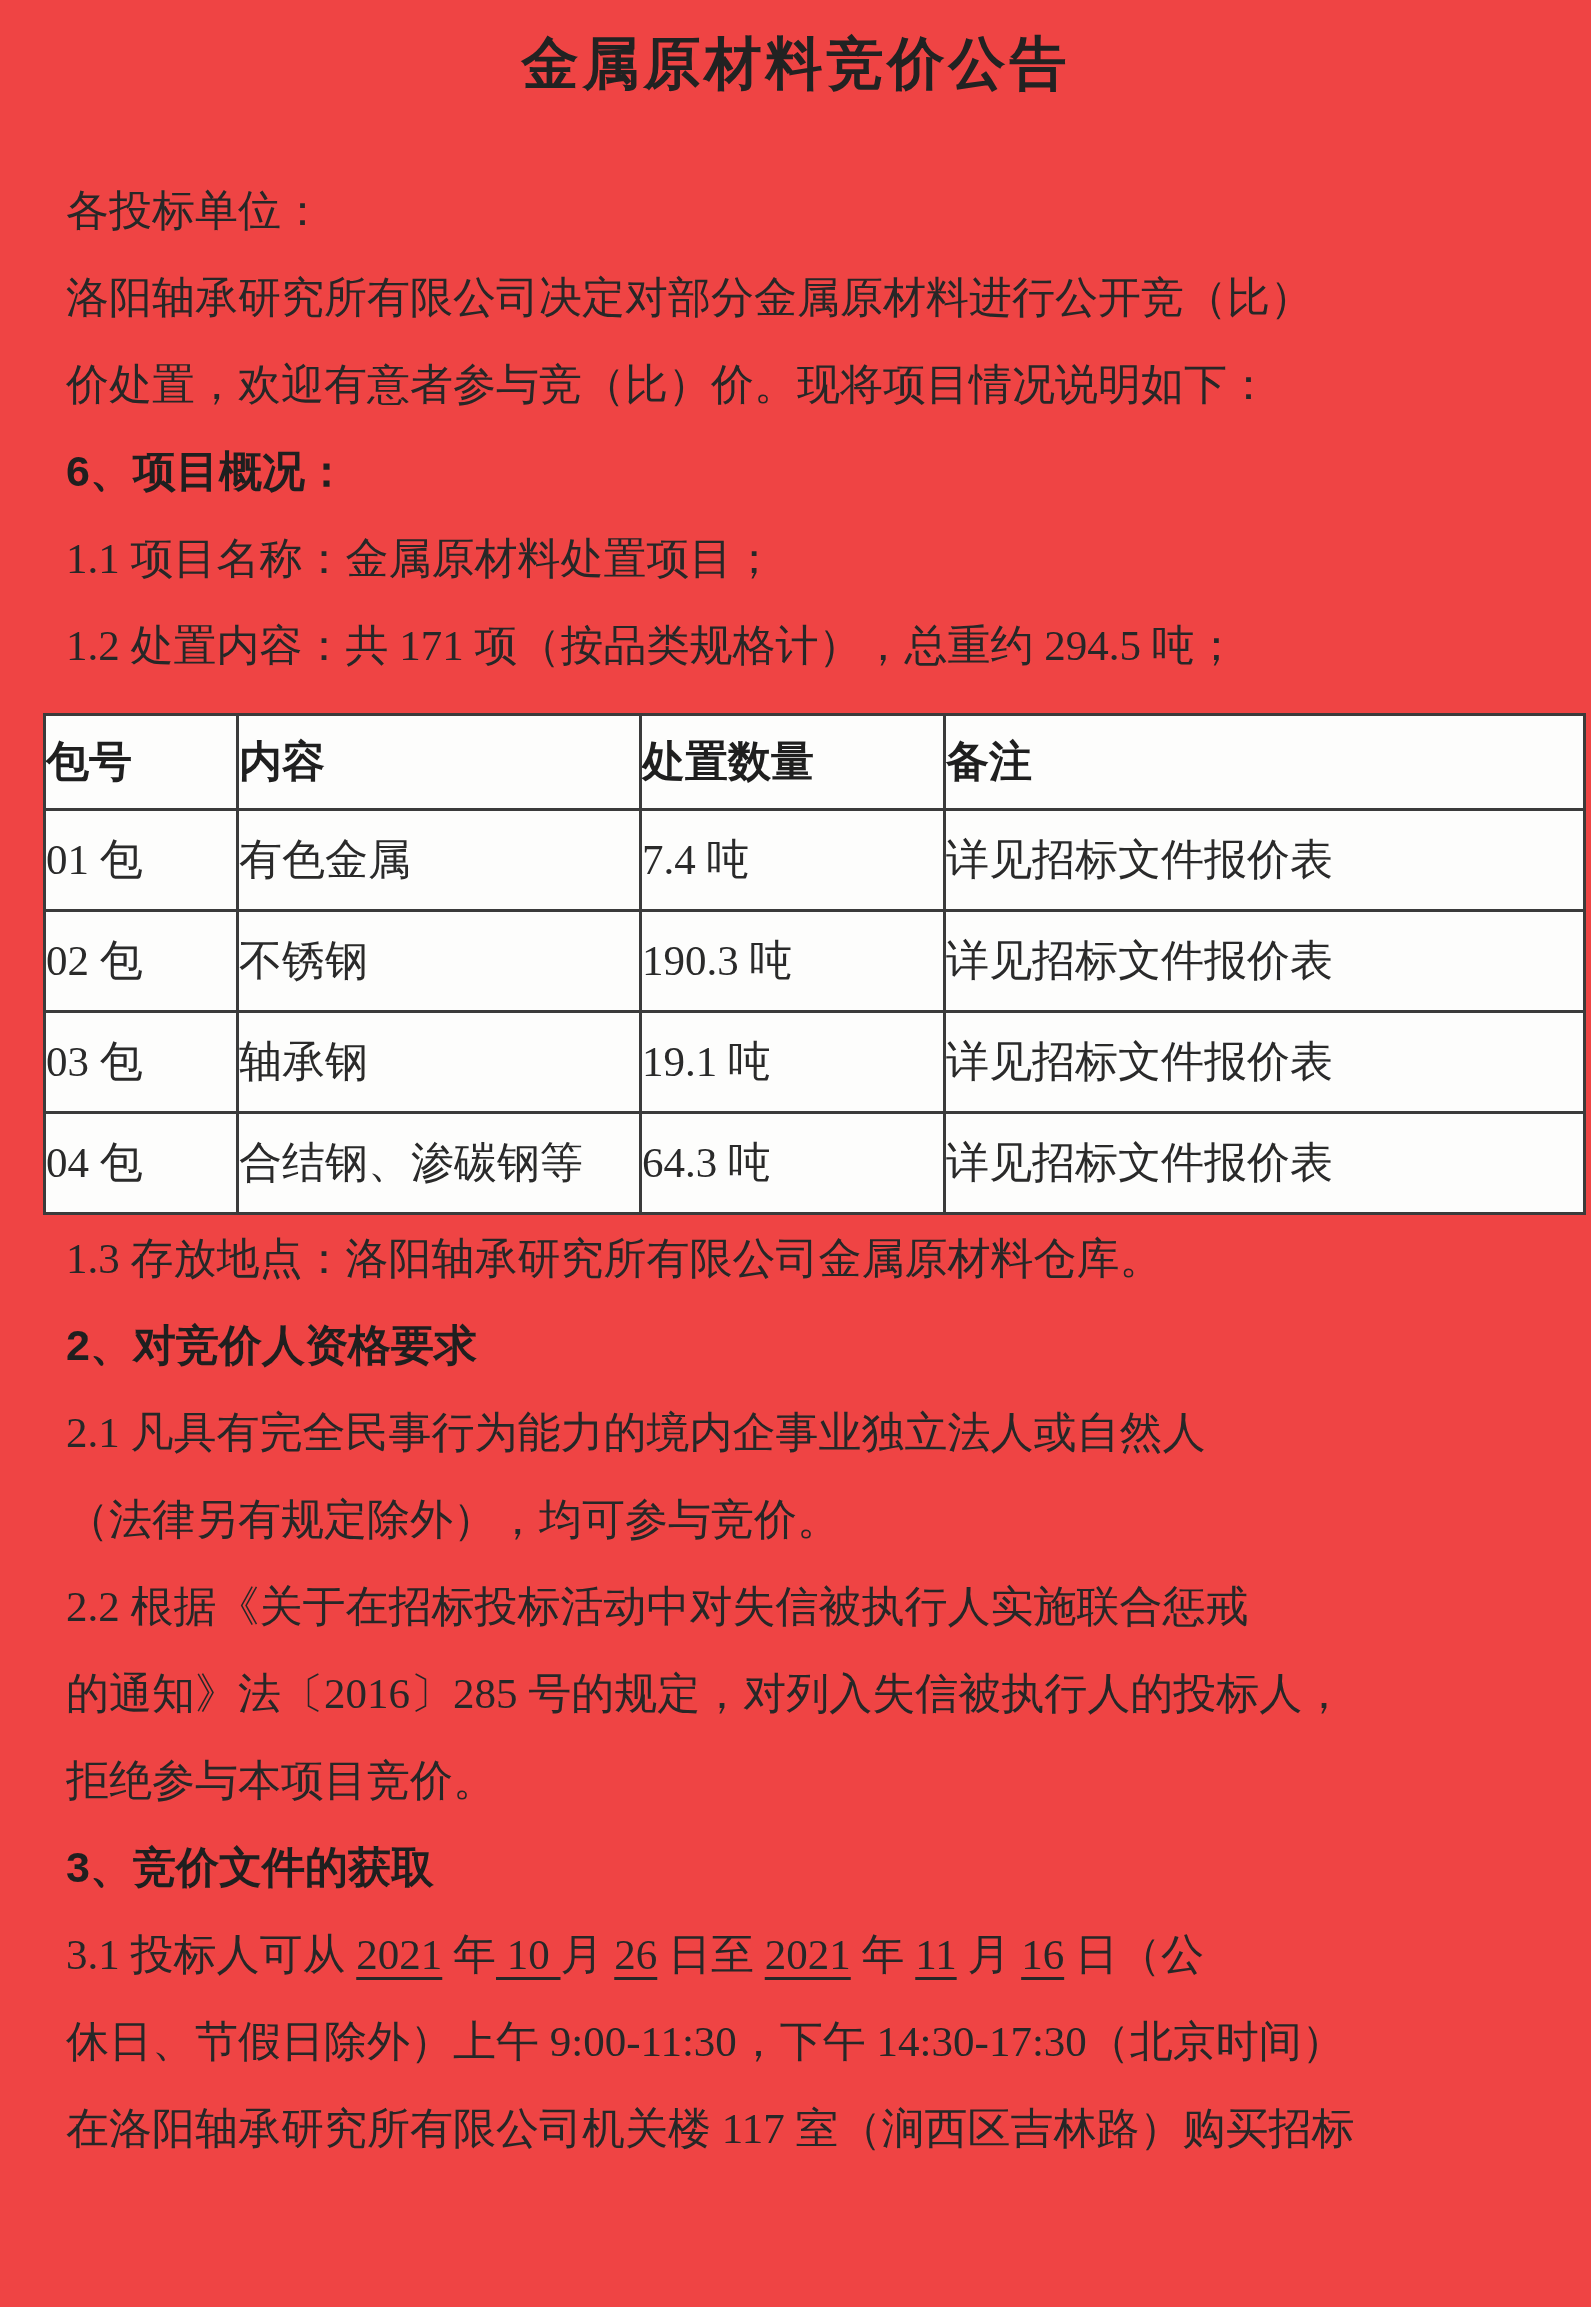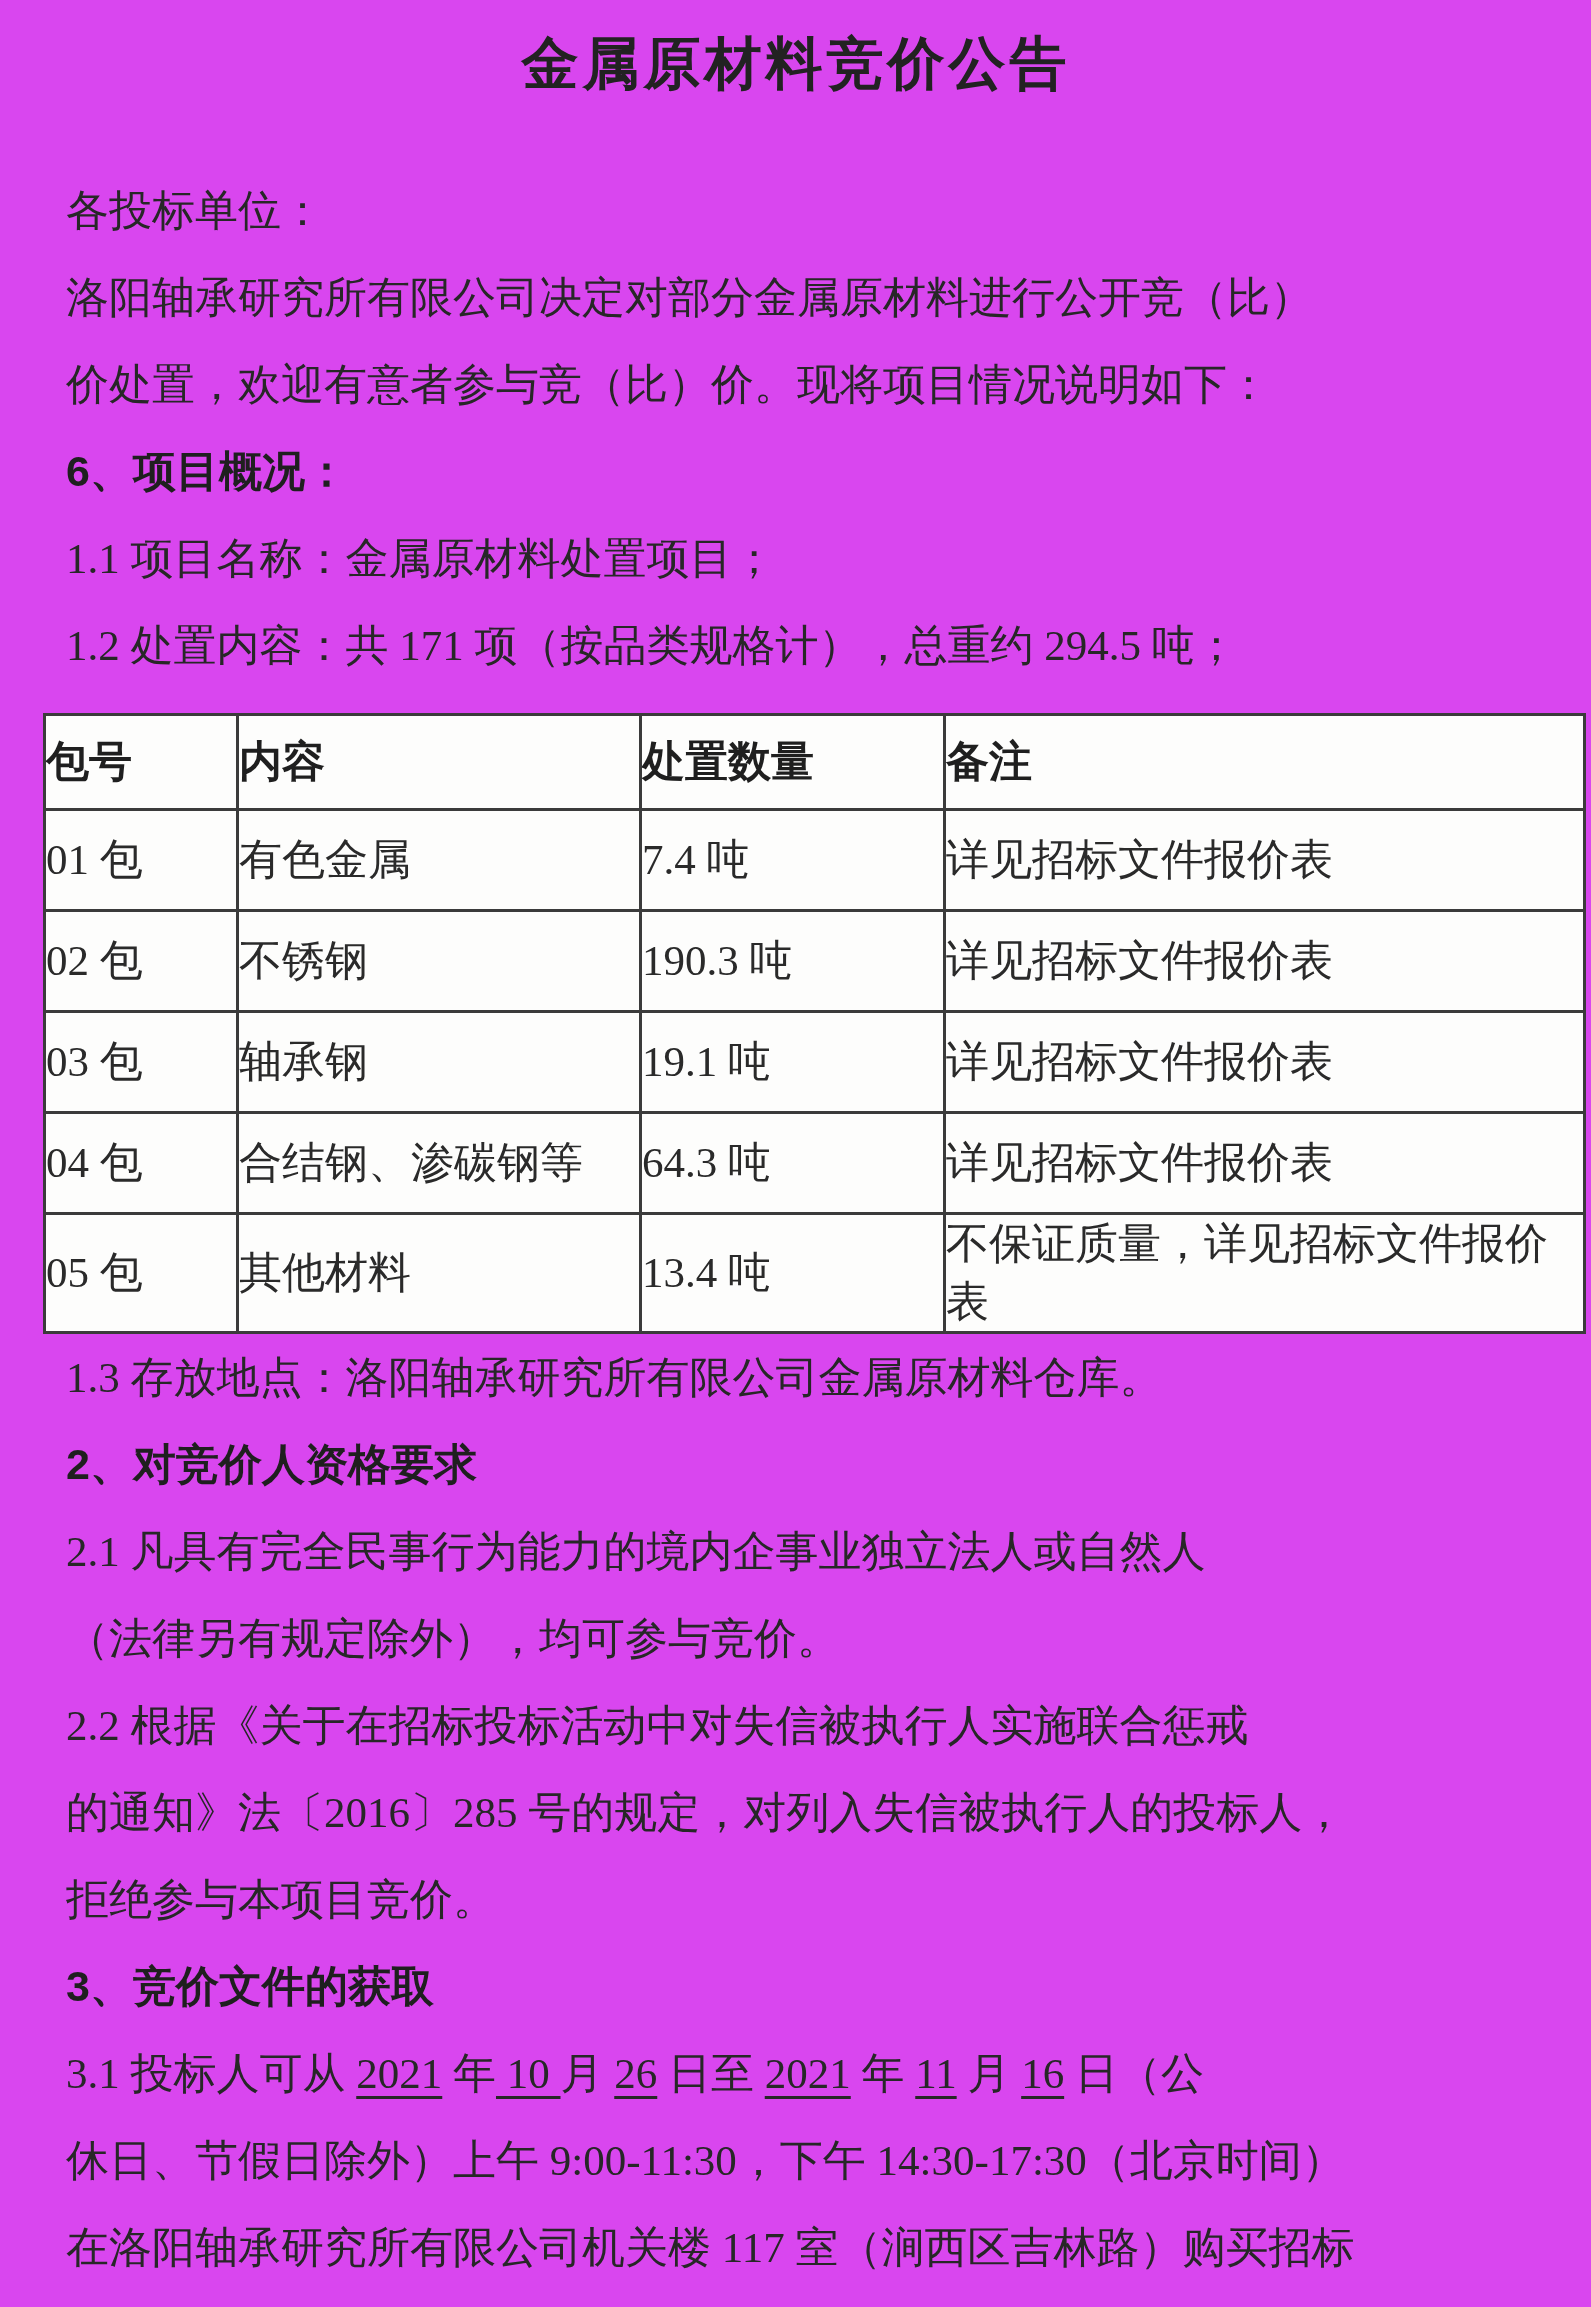--- a/index.html
+++ b/index.html
@@ -1,20 +1,20 @@
 <!DOCTYPE html>
 <html lang="zh" style="font-size:12.6px"><head>
 <meta charset="utf-8">
 <style>
   html,body{margin:0;padding:0;background:#fcfcfb;}
   .page{
     position:relative;
     width:1592px;
     height:2307px;
-    background:#d946ef;
+    background:#ef4444;
     color:#272727;
     font-family:"Liberation Serif","DejaVu Serif",serif;
     overflow:hidden;
   }
   .title{
     margin:28px 0 68px 0;
     text-align:center;
     font-size:57px;
     line-height:71px;
     font-weight:bold;
@@ -121,26 +121,20 @@
         <td>轴承钢</td>
         <td>19.1 吨</td>
         <td>详见招标文件报价表</td>
       </tr>
       <tr>
         <td>04 包</td>
         <td>合结钢、渗碳钢等</td>
         <td>64.3 吨</td>
         <td>详见招标文件报价表</td>
       </tr>
-      <tr>
-        <td>05 包</td>
-        <td>其他材料</td>
-        <td>13.4 吨</td>
-        <td>不保证质量，详见招标文件报价表</td>
-      </tr>
     </tbody>
   </table>
 
   <div class="line l-indent">1.3 存放地点：洛阳轴承研究所有限公司金属原材料仓库。</div>
 
   <div class="line l-indent heading">2、对竞价人资格要求</div>
   <div class="line l-indent">2.1 凡具有完全民事行为能力的境内企事业独立法人或自然人</div>
   <div class="line">（法律另有规定除外），均可参与竞价。</div>
   <div class="line l-indent">2.2 根据《关于在招标投标活动中对失信被执行人实施联合惩戒</div>
   <div class="line">的通知》法〔2016〕285 号的规定，对列入失信被执行人的投标人，</div>

